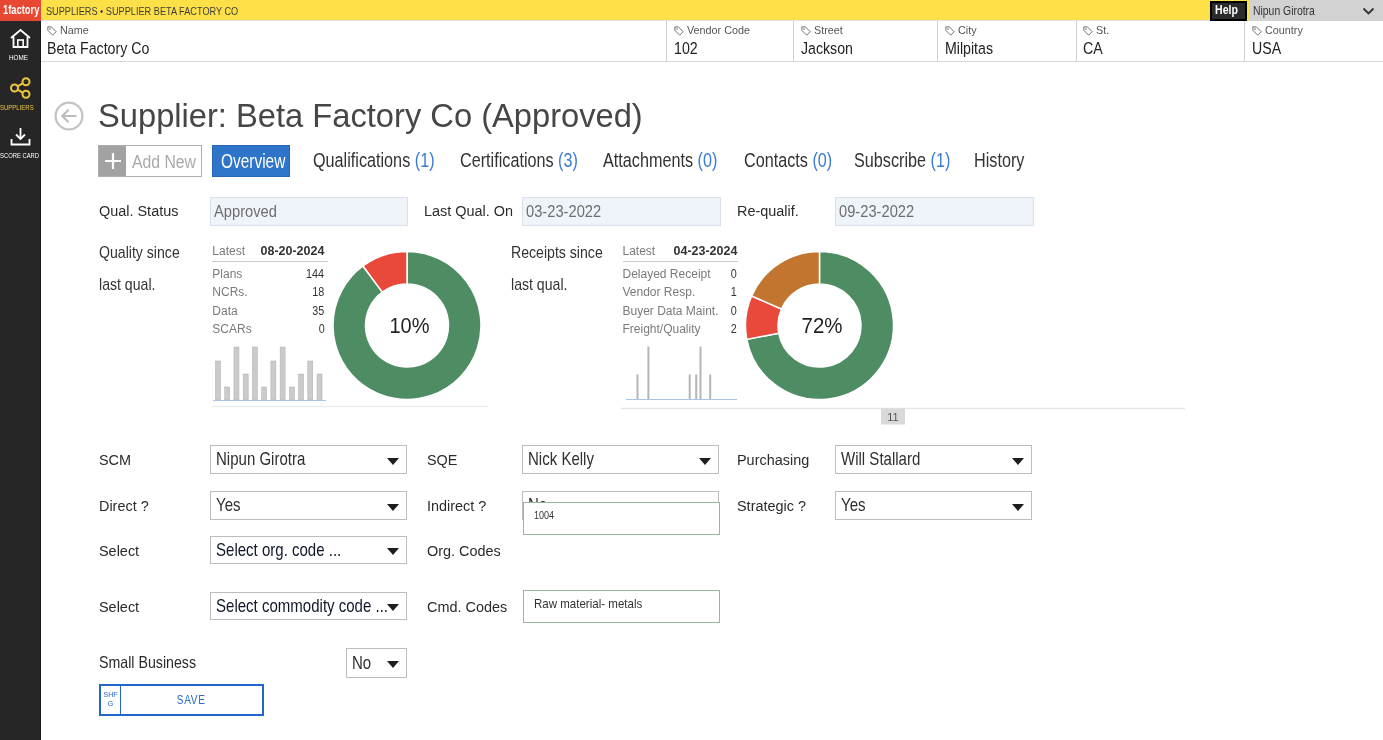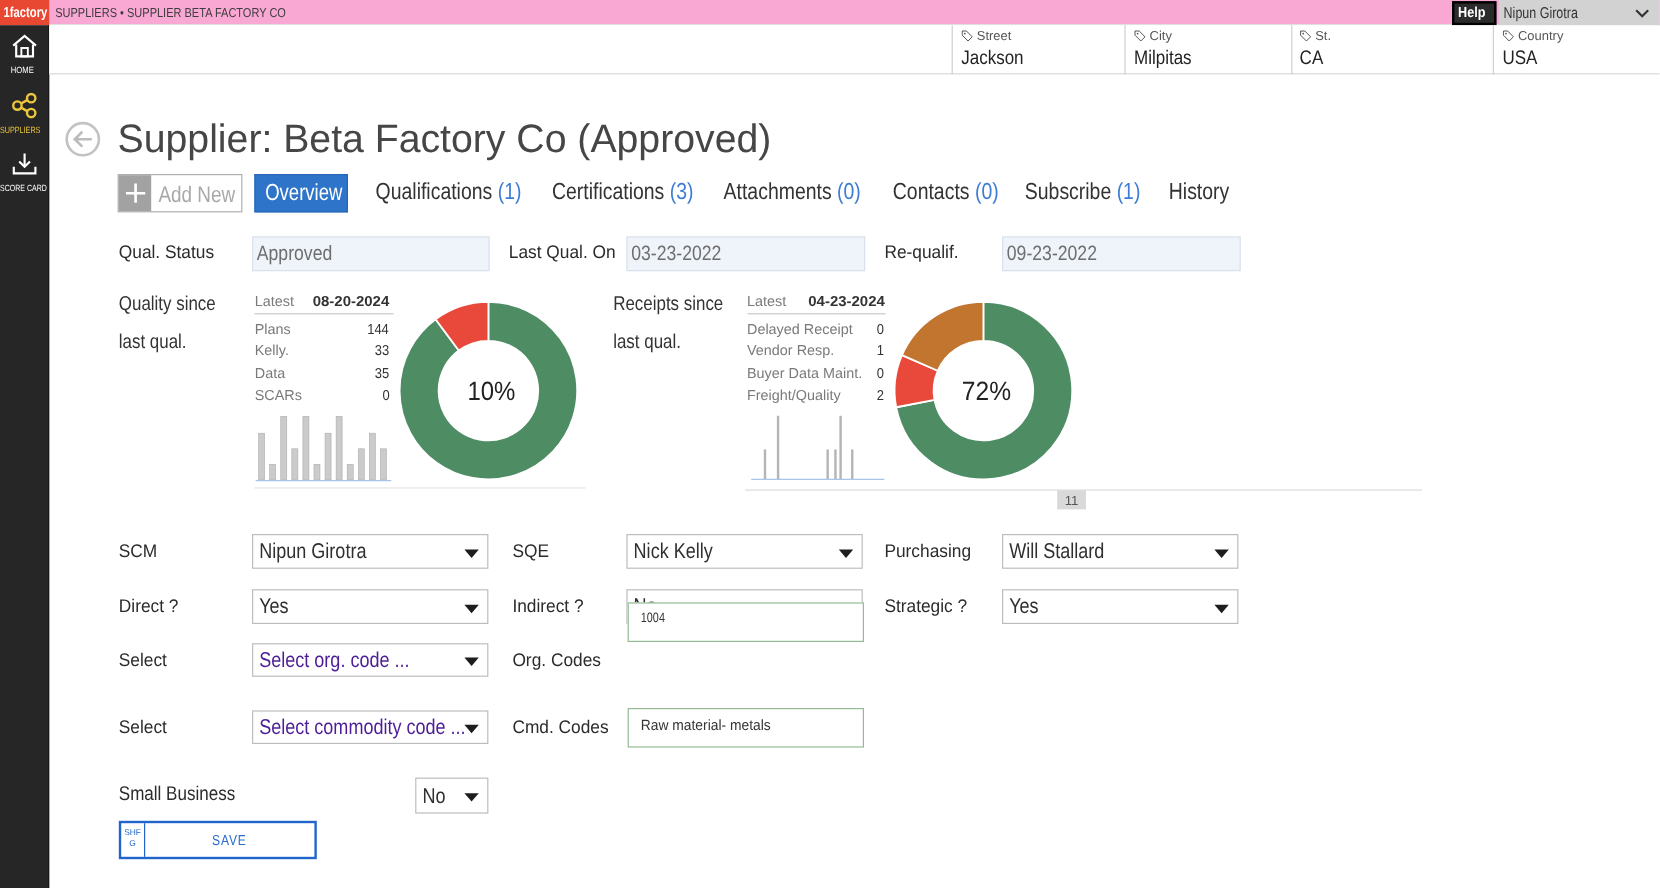--- a/index.html
+++ b/index.html
@@ -3,21 +3,21 @@
 <meta charset="utf-8">
 <style>
 * { margin:0; padding:0; box-sizing:border-box; }
 html,body { width:1383px; height:740px; overflow:hidden; background:#fff;
   font-family:"Liberation Sans", sans-serif; }
 .abs { position:absolute; }
 .cx { display:inline-block; transform-origin:0 50%; }
 .cxr { display:inline-block; transform-origin:100% 50%; }
 
 
-#topbar { position:absolute; left:0; top:0; width:1383px; height:21px; background:#f9a8d4; border-bottom:1px solid #e0e0e0;padding-left:42px;}
+#topbar { position:absolute; left:0; top:0; width:1383px; height:21px; background:#fde047; border-bottom:1px solid #e0e0e0;padding-left:42px;}
 #logo { position:absolute; left:0; top:0; width:41px; height:21px; background:#e84731; overflow:hidden; }
 #logo b { position:absolute; left:3px; top:0; line-height:21px; color:#fff; font-size:12px;
   display:inline-block; transform:scaleX(0.78); transform-origin:0 50%; }
 #crumb { position:absolute; left:46px; top:0; height:21px; line-height:23px; font-size:10.8px; color:#3d3d3d; }
 #help { position:absolute; left:1210px; top:1px; width:37px; height:20px; background:#2b2b2b; border:2px solid #000;
   color:#fff; font-size:12px; font-weight:bold; text-align:center; line-height:15px; }
 #userbox { position:absolute; left:1249px; top:0; width:134px; height:22px; background:#d2d2d2; }
 #userbox span { position:absolute; left:4px; top:0; line-height:22px; font-size:13px; color:#333; }
 
 
@@ -49,21 +49,21 @@
 #tab-overview { left:212px; width:77.5px; background:#2e74c9; border:1px solid #2767b8; color:#fff; }
 #tab-overview > span { position:absolute; left:8px; transform:scaleX(0.8); }
 
 
 .lab { position:absolute; font-size:15.2px; color:#2b2b2b; white-space:nowrap; transform:scaleX(0.95); transform-origin:0 50%; }
 .inp { position:absolute; width:198.5px; height:29px; background:#eff4fb; border:1px solid #dbe1eb; font-size:17.3px; color:#6e6e6e; line-height:27px; padding-left:3px; white-space:nowrap; }
 .inp i { font-style:normal; display:inline-block; transform:scaleX(0.85); transform-origin:0 50%; }
 .sel { position:absolute; width:197px; height:28.5px; background:#fff; border:1px solid #bdbdbd; font-size:17.8px; color:#2f2f2f; line-height:26.5px; padding-left:5px; white-space:nowrap; }
 .sel i { font-style:normal; display:inline-block; transform:scaleX(0.845); transform-origin:0 50%; }
 .sel .arr { position:absolute; right:7px; top:11.5px; width:0; height:0; border-left:6.3px solid transparent; border-right:6.3px solid transparent; border-top:7.5px solid #1d1d1d; }
-.sel.ph { color:#4c1d95; }
+.sel.ph { color:#0f172a; }
 .gbox { position:absolute; width:197px; height:33px; background:#fff; border:1px solid #94bb94; }
 .gbox span { position:absolute; left:10px; top:6px; font-size:11.3px; color:#333; white-space:nowrap; display:inline-block; transform:scaleX(0.8); transform-origin:0 50%; }
 
 
 .sect-title { position:absolute; font-size:16.6px; color:#333; white-space:nowrap; transform:scaleX(0.85); transform-origin:0 50%; }
 .stats { position:absolute; font-size:12px; color:#333; line-height:13.5px; width:115.6px; }
 .stats div { position:relative; white-space:nowrap; }
 .stats .sl { color:#7a7a7a; }
 .stats .vv { position:absolute; }
 
@@ -116,20 +116,34 @@
           <path d="M7 8.5 L11.5 13 L16 8.5"></path>
           <path d="M2.5 13 L2.5 18.5 L20.5 18.5 L20.5 13"></path>
         </g>
       </svg>
     <span class="side-label"><span class="cx" style="transform:scaleX(0.78)">SCORE CARD</span></span>
   </div>
 
 </div>
 
 <div id="hdr">
+  <div class="fld first" style="left:0;width:625px">
+    <span class="flabel" style="left:6px"><svg class="tagic" width="10" height="10" viewBox="0 0 12 12">
+          <path d="M1 1 L5.2 1 L11 6.8 L6.8 11 L1 5.2 Z" stroke="#555" fill="none"></path>
+          <circle cx="3.6" cy="3.6" r="0.9" fill="#555"></circle>
+        </svg>Name</span>
+    <span class="fval" style="left:6px"><i>Beta Factory Co</i></span>
+  </div>
+  <div class="fld" style="left:625px;width:127px">
+    <span class="flabel" style="left:7px"><svg class="tagic" width="10" height="10" viewBox="0 0 12 12">
+          <path d="M1 1 L5.2 1 L11 6.8 L6.8 11 L1 5.2 Z" stroke="#555" fill="none"></path>
+          <circle cx="3.6" cy="3.6" r="0.9" fill="#555"></circle>
+        </svg>Vendor Code</span>
+    <span class="fval" style="left:7px"><i>102</i></span>
+  </div>
   <div class="fld" style="left:896px;width:139px">
     <span class="flabel" style="left:7px"><svg class="tagic" width="10" height="10" viewBox="0 0 12 12">
           <path d="M1 1 L5.2 1 L11 6.8 L6.8 11 L1 5.2 Z" stroke="#555" fill="none"></path>
           <circle cx="3.6" cy="3.6" r="0.9" fill="#555"></circle>
         </svg>City</span>
     <span class="fval" style="left:7px"><i>Milpitas</i></span>
   </div>
   <div class="fld" style="left:752px;width:144px">
     <span class="flabel" style="left:7px"><svg class="tagic" width="10" height="10" viewBox="0 0 12 12">
           <path d="M1 1 L5.2 1 L11 6.8 L6.8 11 L1 5.2 Z" stroke="#555" fill="none"></path>
@@ -183,21 +197,21 @@
 <div class="inp" style="left:522px;top:196.5px"><i>03-23-2022</i></div>
 <span class="lab" style="left:737px;top:201.5px">Re-qualif.</span>
 <div class="inp" style="left:835px;top:196.5px"><i>09-23-2022</i></div>
 
 <span class="sect-title" style="left:98.5px;top:243.3px">Quality since</span>
 <span class="sect-title" style="left:98.5px;top:274.8px">last qual.</span>
 
 <div class="stats" style="left:212.3px;top:245px">
   <div style="border-bottom:1px solid #c9c9c9;padding-bottom:2.5px"><span class="vv cxr" style="right:3.7px;font-weight:bold;font-size:12px;transform:scaleX(1.04)">08-20-2024</span><span class="sl">Latest</span></div>
   <div style="margin-top:5.5px"><span class="vv cxr" style="right:3.7px;transform:scaleX(0.9)">144</span><span class="sl">Plans</span></div>
-  <div style="margin-top:5px"><span class="vv cxr" style="right:3.7px;transform:scaleX(0.9)">33</span><span class="sl">Kelly.</span></div>
+  <div style="margin-top:5px"><span class="vv cxr" style="right:3.7px;transform:scaleX(0.9)">18</span><span class="sl">NCRs.</span></div>
   <div style="margin-top:5px"><span class="vv cxr" style="right:3.7px;transform:scaleX(0.9)">35</span><span class="sl">Data</span></div>
   <div style="margin-top:5px"><span class="vv cxr" style="right:3.7px;transform:scaleX(0.9)">0</span><span class="sl">SCARs</span></div>
 </div>
 
 <span class="sect-title" style="left:510.5px;top:243.3px">Receipts since</span>
 <span class="sect-title" style="left:510.5px;top:274.8px">last qual.</span>
 
 <div class="stats" style="left:622.5px;top:245px">
   <div style="border-bottom:1px solid #c9c9c9;padding-bottom:2.5px"><span class="vv cxr" style="right:1.2px;font-weight:bold;font-size:12px;transform:scaleX(1.04)">04-23-2024</span><span class="sl">Latest</span></div>
   <div style="margin-top:5.5px"><span class="vv cxr" style="right:1.2px;transform:scaleX(0.9)">0</span><span class="sl">Delayed Receipt</span></div>

